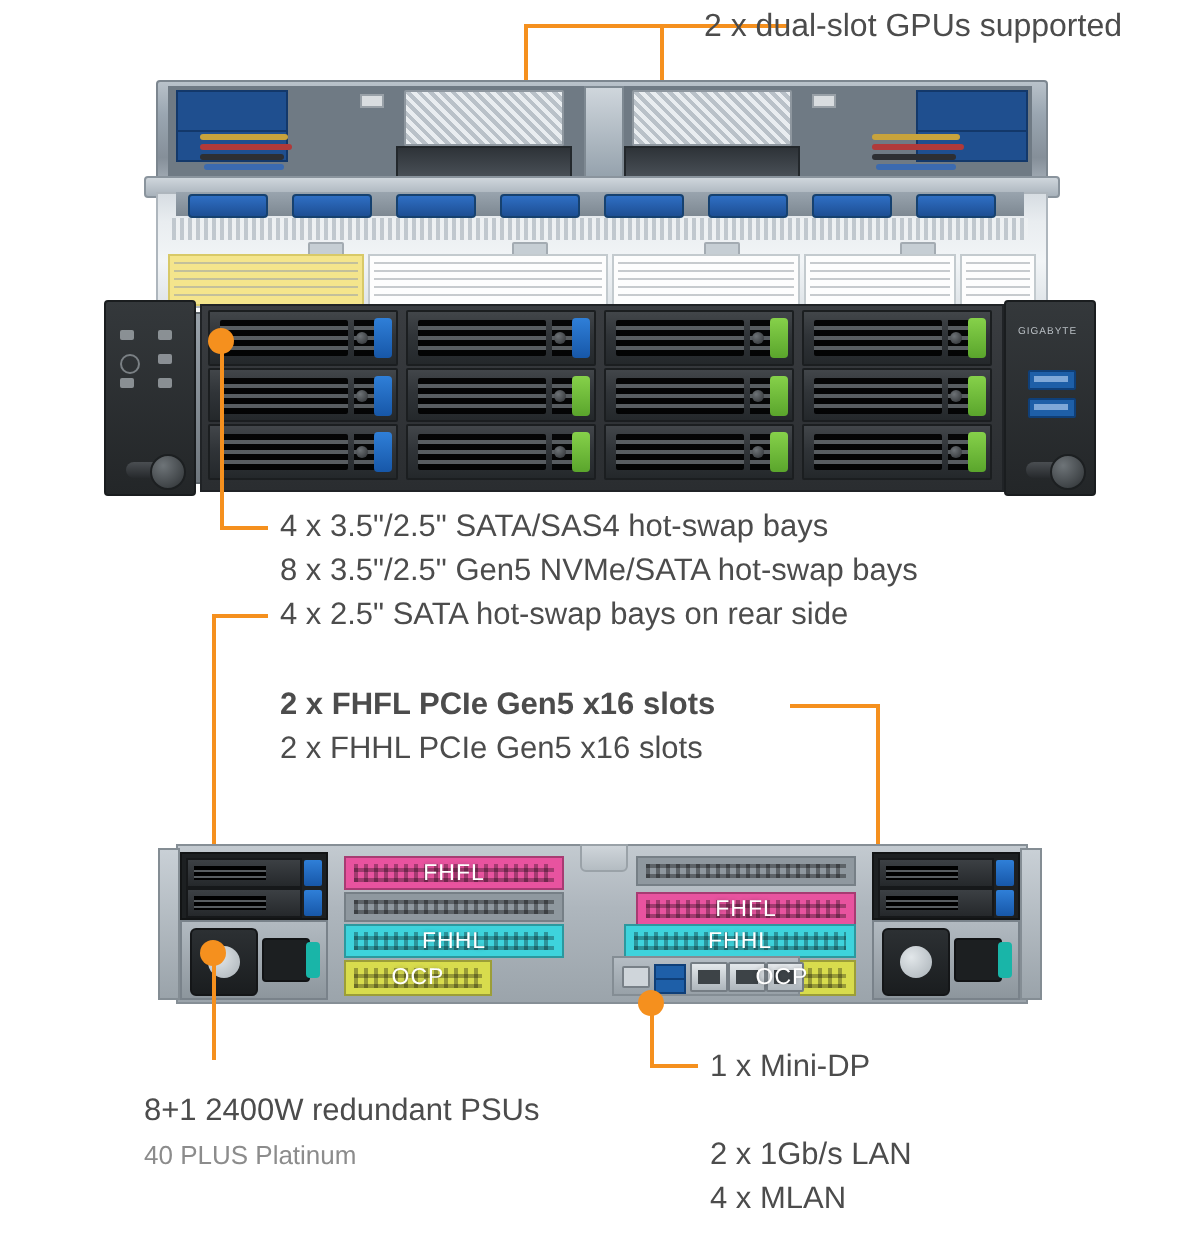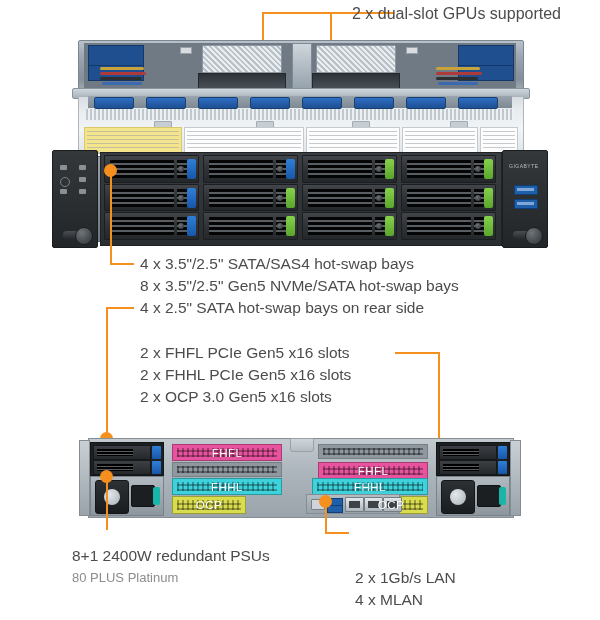--- a/index.html
+++ b/index.html
@@ -89,21 +89,21 @@
   .fv-usb:after{content:"";position:absolute;left:2px;top:2px;width:17px;height:3px;background:#7fa8d8;}
   .fv-logo{position:absolute;left:6px;top:12px;font-size:5px;letter-spacing:.5px;color:#b9bfc4;font-family:"Liberation Sans",sans-serif;}
   .fv-knob{position:absolute;left:10px;bottom:4px;width:24px;height:16px;}
   .fv-knob:before{content:"";position:absolute;left:0;top:4px;width:17px;height:8px;border-radius:4px;
     background:linear-gradient(180deg,#4a4e52,#26292c);}
   .fv-knob:after{content:"";position:absolute;left:12px;top:0;width:16px;height:16px;border-radius:50%;
     background:radial-gradient(circle at 35% 30%,#6e7478,#2c3033);border:1px solid #1c1f21;}
   .fv-rail{position:absolute;top:6px;width:8px;height:84px;background:linear-gradient(180deg,#9aa3ab,#6f777e);border:1px solid #5e666c;}
 
   
-  .rearview{position:absolute;left:88px;top:422px;width:424px;height:78px;margin-top:16px;}
+  .rearview{position:absolute;left:88px;top:422px;width:424px;height:78px;}
   .rv-body{position:absolute;left:0;top:0;width:424px;height:78px;
     background:linear-gradient(180deg,#c3cad0 0%,#aeb6bd 40%,#9ba4ab 100%);border:1px solid #868f96;}
   .rv-drives{position:absolute;top:4px;width:72px;height:32px;background:#1d2022;border:1px solid #121415;}
   .rv-dr{position:absolute;left:2px;width:56px;height:13px;
     background:linear-gradient(180deg,#3c4044,#25282b);border:1px solid #16181a;}
   .rv-dr .g{position:absolute;left:3px;top:3px;width:36px;height:7px;
     background:repeating-linear-gradient(180deg,#000 0 2px,#585d61 2px 3px);}
   .rv-drlatch{position:absolute;right:2px;width:9px;height:13px;background:linear-gradient(180deg,#2f7fd8,#1757a8);border-radius:1px;}
   .rv-psu{position:absolute;top:38px;width:72px;height:38px;
     background:linear-gradient(180deg,#b2bac1,#8d969d);border:1px solid #79828a;}
@@ -336,23 +336,22 @@
   <div class="txt" style="left:140px;top:275px;">8 x 3.5"/2.5" Gen5 NVMe/SATA  hot-swap bays</div>
 
   <div class="cl-h" style="left:106px;top:307px;width:28px;"></div>
   <div class="cl-v" style="left:106px;top:307px;height:132px;"></div>
   <div class="cl-dot" style="left:100px;top:432px;"></div>
   <div class="txt" style="left:140px;top:297px;">4 x 2.5" SATA  hot-swap bays on rear side</div>
 
   <div class="cl-h" style="left:395px;top:352px;width:45px;"></div>
   <div class="cl-v" style="left:438px;top:352px;height:113px;"></div>
   <div class="cl-dot" style="left:433px;top:462px;"></div>
-  <div class="txt" style="left:140px;top:342px;">2 x FHFL PCIe Gen5 x16 slots</div>
+  <div class="txt" style="left:140px;top:342px;font-weight:bold;">2 x FHFL PCIe Gen5 x16 slots</div>
   <div class="txt" style="left:140px;top:364px;">2 x FHHL PCIe Gen5 x16 slots</div>
-  <div class="txt" style="left:140px;top:386px;">2 x OCP 3.0 Gen5 x16 slots</div>
 
   <div class="rearview">
     <div class="rv-body"></div>
 
     <div class="rv-side" style="left:-9px;"></div>
     <div class="rv-side" style="right:-9px;"></div>
 
     <div class="rv-drives" style="left:2px;">
       <div class="rv-dr" style="top:2px;">
         <div class="g"></div>
@@ -431,21 +430,22 @@
       <div class="rv-usbport" style="left:20px;top:10px;"></div>
       <div class="rv-lan" style="left:38px;"></div>
       <div class="rv-lan" style="left:57px;"></div>
       <div class="rv-lan" style="left:76px;"></div>
     </div>
   </div>
 
   <div class="cl-dot" style="left:100px;top:470px;"></div>
   <div class="cl-v" style="left:106px;top:476px;height:54px;"></div>
   <div class="txt" style="left:72px;top:545px;">8+1 2400W redundant PSUs</div>
-  <div class="txt small" style="left:72px;top:569px;">80 PLUS Platinum</div>
+  <div class="txt small" style="left:72px;top:569px;">40 PLUS Platinum</div>
 
   <div class="cl-dot" style="left:319px;top:495px;"></div>
   <div class="cl-v" style="left:325px;top:501px;height:33px;"></div>
   <div class="cl-h" style="left:325px;top:532px;width:24px;"></div>
+  <div class="txt" style="left:355px;top:523px;">1 x Mini-DP</div>
   <div class="txt" style="left:355px;top:567px;">2 x 1Gb/s LAN</div>
   <div class="txt" style="left:355px;top:589px;">4 x MLAN</div>
 
 </div>
 
 </body></html>

